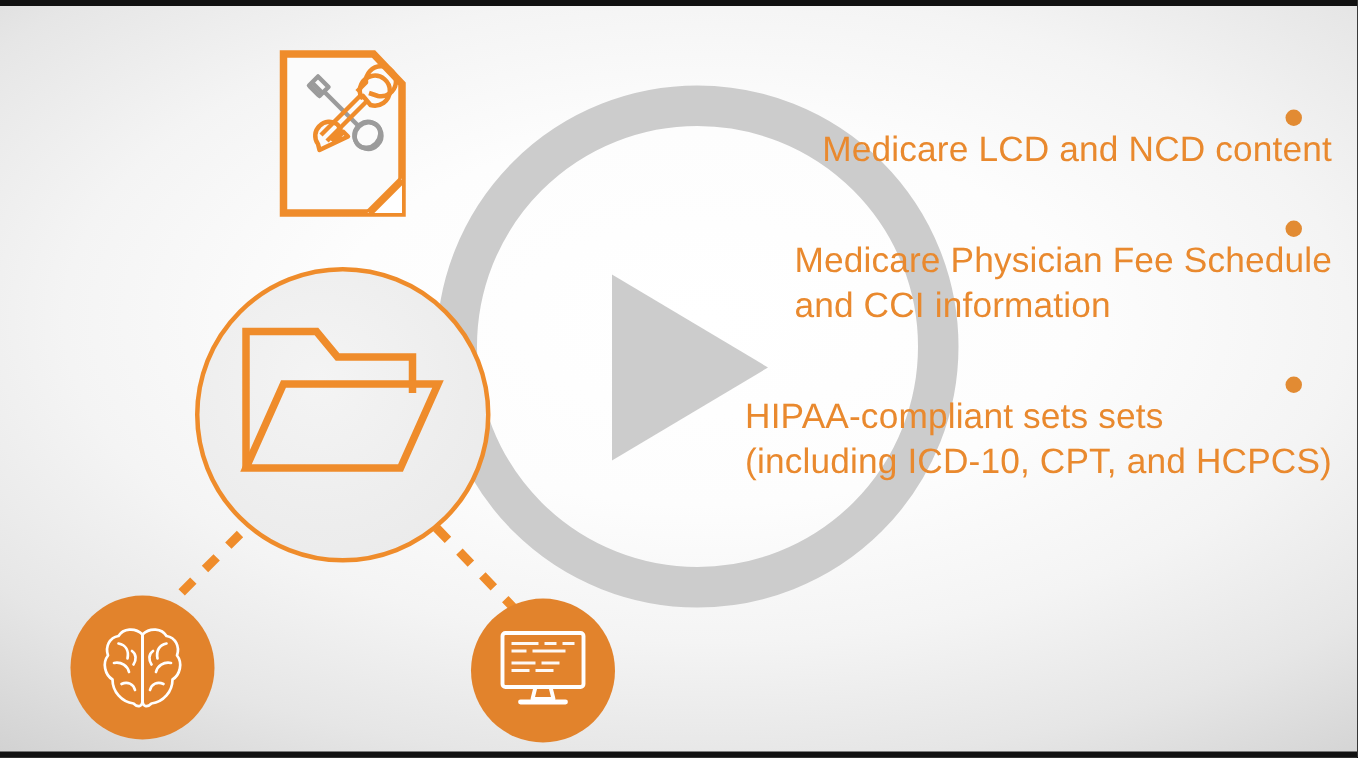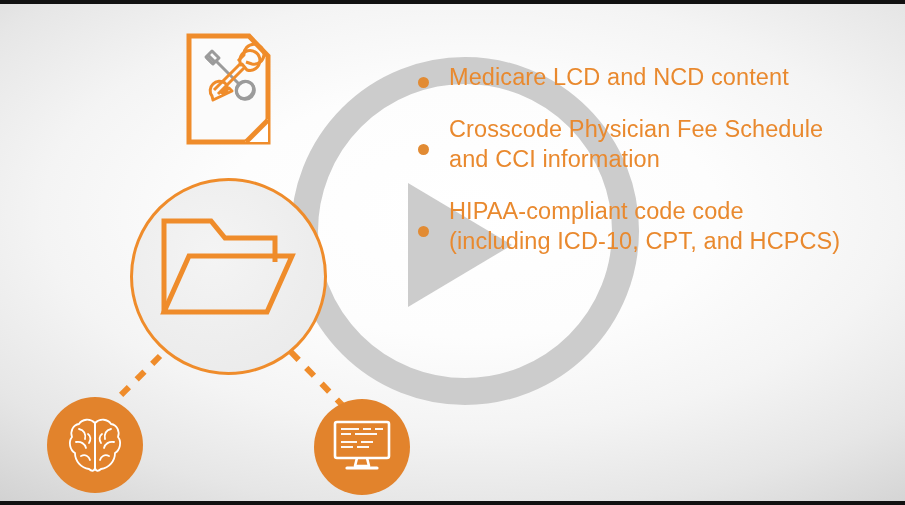--- a/index.html
+++ b/index.html
@@ -65,22 +65,23 @@
   
   .bullets {
     position: absolute;
     left: 418px;
     top: 62px;
     width: 470px;
     z-index: 20;
   }
   .bullet-row {
     display: flex;
-    align-items: center;
+    align-items: flex-end;
     margin-bottom: 22px;
+    flex-direction: column;
   }
   .bullet-dot {
     flex: 0 0 auto;
     width: 11px;
     height: 11px;
     border-radius: 50%;
     background: #e28b33;
     margin-top: 11px;
     margin-right: 20px;
   }
@@ -252,23 +253,23 @@
     <line x1="14" y1="48" x2="44" y2="48" stroke="#ffffff" stroke-width="3.2" stroke-linecap="round"></line>
   </svg>
 
   <div class="bullets">
     <div class="bullet-row">
       <span class="bullet-dot"></span>
       <span class="bullet-text">Medicare LCD and NCD content</span>
     </div>
     <div class="bullet-row">
       <span class="bullet-dot"></span>
-      <span class="bullet-text">Crosscode Physician Fee Schedule
+      <span class="bullet-text">Medicare Physician Fee Schedule
 and CCI information</span>
     </div>
     <div class="bullet-row">
       <span class="bullet-dot"></span>
-      <span class="bullet-text">HIPAA-compliant code code
+      <span class="bullet-text">HIPAA-compliant sets sets
 (including ICD-10, CPT, and HCPCS)</span>
     </div>
   </div>
 
 </div>
 
 </body></html>

